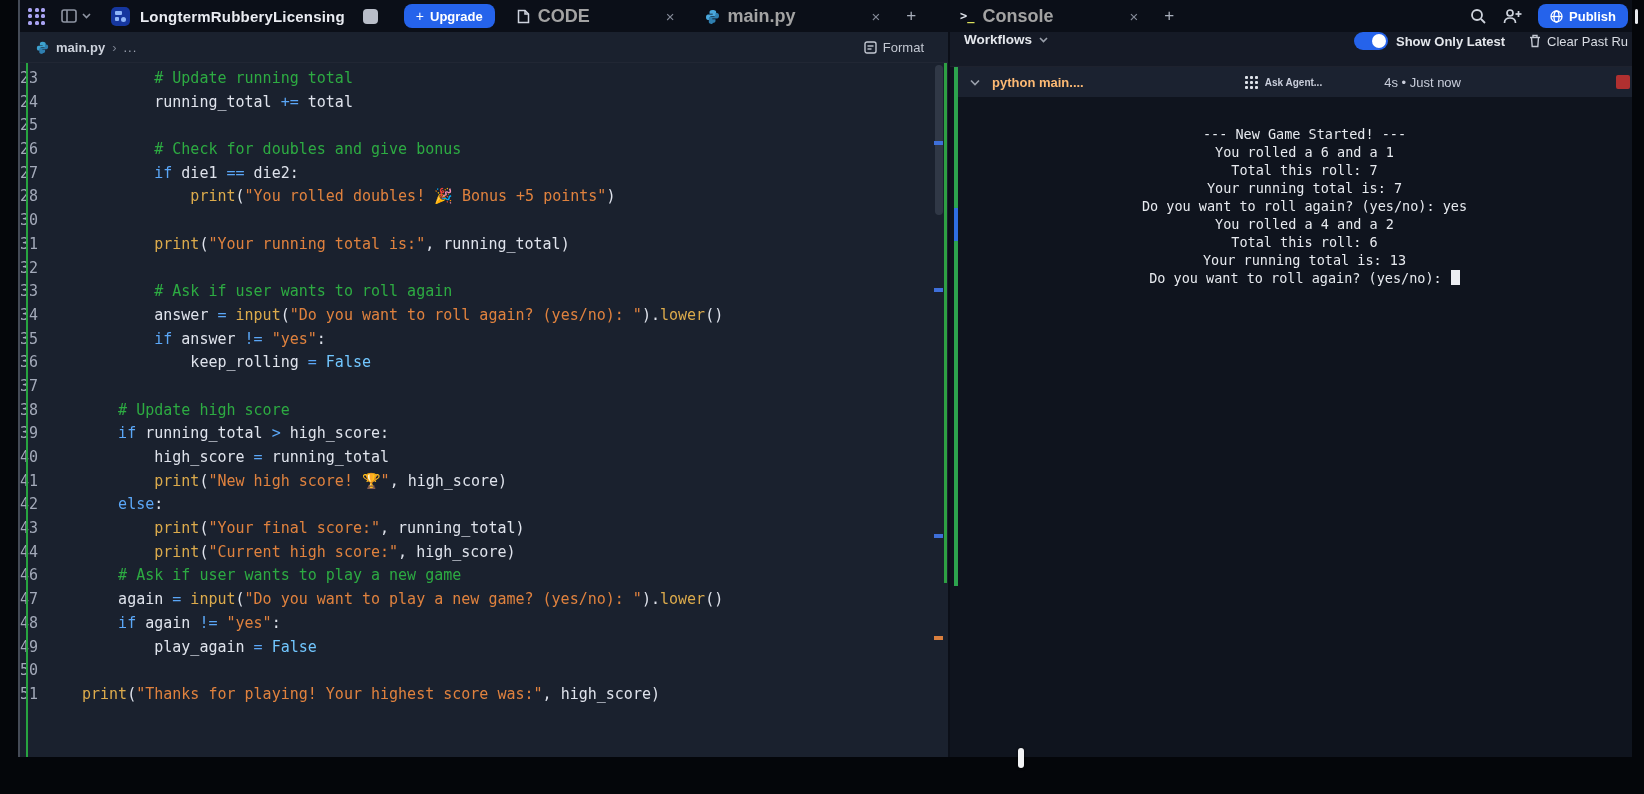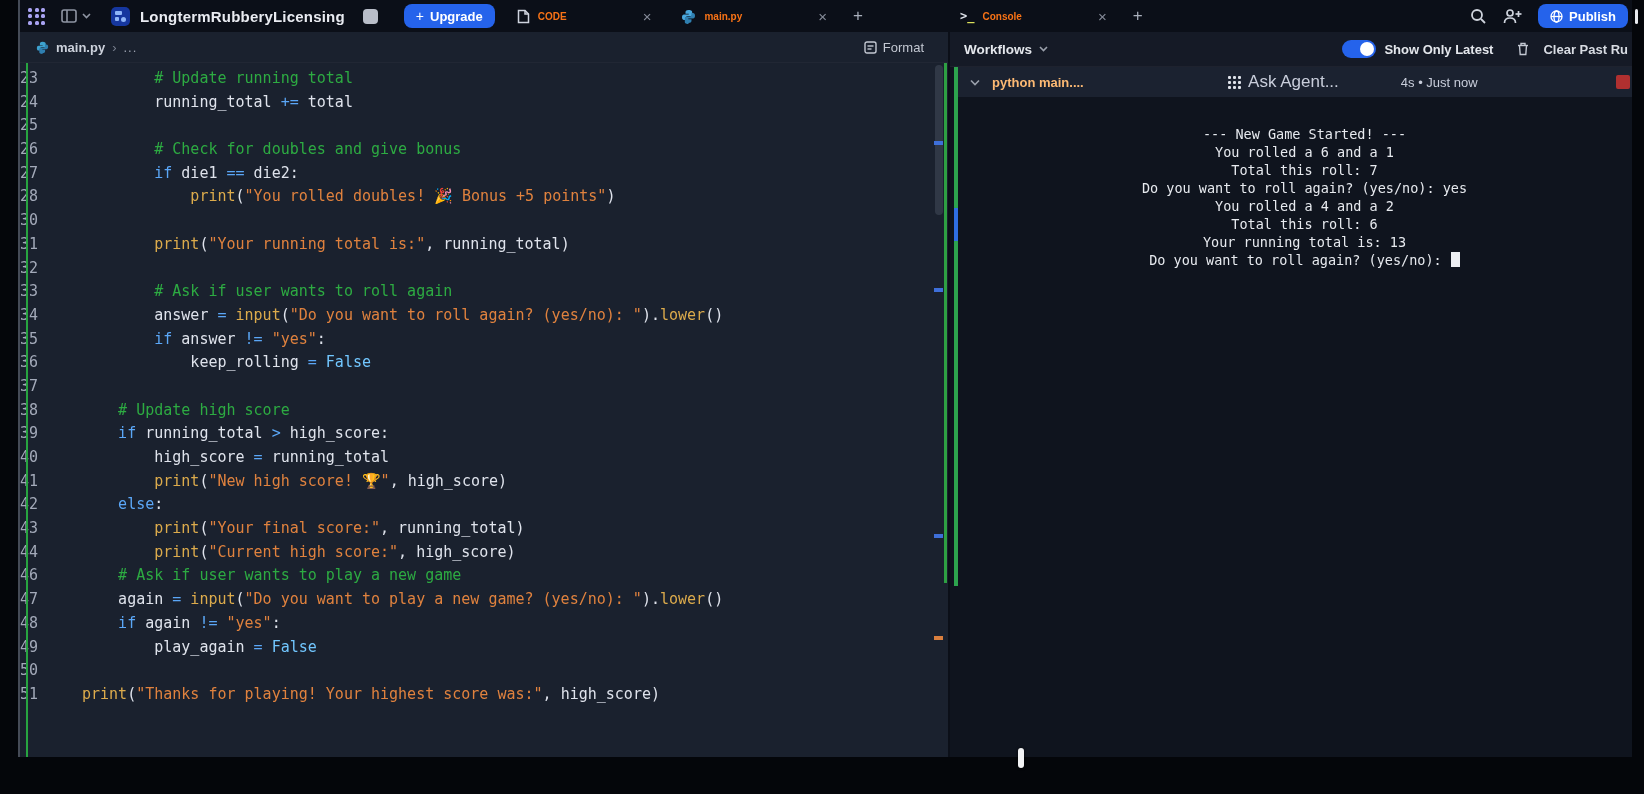--- a/index.html
+++ b/index.html
@@ -10,21 +10,21 @@
   .topbar{position:absolute;top:0;left:0;width:1644px;height:32px;background:#0b0f18;}
   .tb-left{position:absolute;left:28px;top:0;height:32px;display:flex;align-items:center;}
   .tb-console{position:absolute;left:960px;top:0;height:32px;display:flex;align-items:center;}
   .tb-right{position:absolute;right:16px;top:0;height:32px;display:flex;align-items:center;gap:16px;}
   .icon-btn{display:flex;align-items:center;justify-content:center;cursor:pointer;background:none;border:none;padding:0;}
   .proj-title{color:#e9ebf1;font-size:15px;font-weight:700;margin:0 18px 0 10px;letter-spacing:.2px;}
   .status-square{width:15px;height:15px;border-radius:4px;background:#b9bec9;margin-right:26px;}
   .pill-btn{display:flex;align-items:center;gap:6px;background:#2563eb;color:#fff;font-size:13px;font-weight:700;
             border:none;border-radius:8px;height:24px;padding:0 12px;cursor:pointer;}
   .tab{display:flex;align-items:center;height:32px;cursor:pointer;}
-  .tab .tab-label{color:#f97316;font-size:10px;font-weight:700;margin-left:8px;}
+  .tab .tab-label{color:#a3a3a3;font-size:18px;font-weight:700;margin-left:8px;}
   .tab .close-x{color:#868c99;font-size:15px;margin-left:76px;line-height:1;cursor:pointer;}
   .plus-glyph{color:#aab0bc;font-size:17px;font-weight:400;cursor:pointer;}
   .apps-grid{display:grid;grid-template-columns:repeat(3,4px);grid-gap:2.5px;margin-right:16px;cursor:pointer;}
   .apps-grid i{width:4px;height:4px;border-radius:1.5px;background:#a9a3f2;display:block;}
   .layout-group{display:flex;align-items:center;gap:5px;margin-right:20px;cursor:pointer;}
   .proj-icon{width:19px;height:19px;border-radius:5px;background:#16379f;position:relative;cursor:pointer;}
   .proj-icon i{position:absolute;background:#8fb6f8;border-radius:1px;}
   .proj-icon i:nth-child(1){left:4px;top:4px;width:7px;height:4px;}
   .proj-icon i:nth-child(2){left:4px;top:10px;width:4px;height:4px;}
   .proj-icon i:nth-child(3){left:10px;top:10px;width:5px;height:5px;border-radius:3px;}
@@ -57,34 +57,34 @@
   .tk-fn{color:#dcab4c;} .tk-st{color:#e0823e;} .tk-nm{color:#b8cc52;}
   .tk-cn{color:#72c7ff;} .tk-tx{color:#dfe3ec;}
   .overview-ruler{position:absolute;right:0;top:0;width:16px;height:694px;}
   .ruler-green{position:absolute;right:1px;top:0;width:3px;height:520px;background:#2ea043;}
   .ruler-thumb{position:absolute;right:5px;top:2px;width:8px;height:150px;background:rgba(170,180,200,.16);border-radius:4px;}
   .ruler-mark{position:absolute;right:5px;width:9px;height:4px;}
   .mk-blue{background:#3e6fd9;} .mk-orange{background:#d97f3e;}
 
   
   .console-pane{position:absolute;left:950px;top:32px;width:694px;height:725px;background:#0f141e;}
-  .console-header{height:34px;background:#151a26;display:flex;align-items:center;border-bottom:1px solid rgba(255,255,255,.04);}
+  .console-header{height:34px;background:#151a26;display:flex;align-items:flex-start;border-bottom:1px solid rgba(255,255,255,.04);}
   .wf-group{display:flex;align-items:center;gap:7px;padding-left:14px;flex:1;cursor:pointer;}
   .wf-label{color:#e4e7ec;font-size:13.5px;font-weight:700;}
   .hdr-right{display:flex;align-items:center;gap:8px;padding-right:10px;}
   .toggle{width:34px;height:18px;border-radius:9px;background:#2563eb;position:relative;cursor:pointer;flex:none;}
   .toggle .knob{position:absolute;right:2px;top:2px;width:14px;height:14px;border-radius:50%;background:#fff;}
   .toggle-label{color:#e4e7ec;font-size:13px;font-weight:600;margin-right:10px;}
-  .clear-btn{display:flex;align-items:center;gap:14px;color:#d8dce3;font-size:13px;font-weight:700;background:none;border:none;cursor:pointer;white-space:nowrap;}
+  .clear-btn{display:flex;align-items:center;gap:6px;color:#d8dce3;font-size:13px;font-weight:400;background:none;border:none;cursor:pointer;white-space:nowrap;}
   .console-body{position:relative;height:690px;}
   .run-bar{position:absolute;left:4px;top:0;width:4px;height:519px;background:#2da44e;}
   .run-bar .bar-blue{position:absolute;left:0;top:141px;width:4px;height:33px;background:#2f6fe4;}
   .run-row{height:30px;margin-left:8px;background:#1b2230;display:flex;align-items:center;padding:0 0 0 12px;}
   .run-cmd{color:#fdba74;font-size:13px;font-weight:600;margin-left:12px;}
-  .ask-agent{display:flex;align-items:center;gap:7px;color:#c9cedb;font-size:17px;font-weight:400;margin-left:auto;cursor:pointer;background:none;border:none;}
+  .ask-agent{display:flex;align-items:center;gap:7px;color:#c9cedb;font-size:10px;font-weight:700;margin-left:auto;cursor:pointer;background:none;border:none;}
   .ask-grid{display:grid;grid-template-columns:repeat(3,3px);grid-gap:2px;}
   .ask-grid i{width:3px;height:3px;border-radius:1px;background:#dfe3ea;display:block;}
   .run-meta{color:#c9cedb;font-size:13px;margin-left:56px;margin-right:auto;white-space:nowrap;}
   .stop-btn{width:14px;height:14px;border-radius:2px;background:#b03030;margin-right:14px;flex:none;cursor:pointer;}
   .console-output{padding:28px 0 0 15px;font-family:"DejaVu Sans Mono",monospace;font-size:13.5px;line-height:18px;color:#e7eaef;}
   .console-line{white-space:pre;text-align:center;}
   .term-cursor{display:inline-block;width:9px;height:15px;background:#eceef2;vertical-align:-2px;margin-left:1px;}
 
   svg{display:block;}
 </style>
@@ -389,20 +389,21 @@
             </span>
           <span>Ask Agent...</span>
         </button>
         <span class="run-meta">4s • Just now</span>
         <div class="stop-btn"></div>
       </div>
       <div class="console-output">
           <div class="console-line">--- New Game Started! ---</div>
           <div class="console-line">You rolled a 6 and a 1</div>
           <div class="console-line">Total this roll: 7</div>
+          <div class="console-line">Your running total is: 7</div>
           <div class="console-line">Do you want to roll again? (yes/no): yes</div>
           <div class="console-line">You rolled a 4 and a 2</div>
           <div class="console-line">Total this roll: 6</div>
           <div class="console-line">Your running total is: 13</div>
           <div class="console-line">Do you want to roll again? (yes/no): <span class="term-cursor"></span></div>
         </div>
     </div>
   </div>
 
   <div class="band-left"></div>

